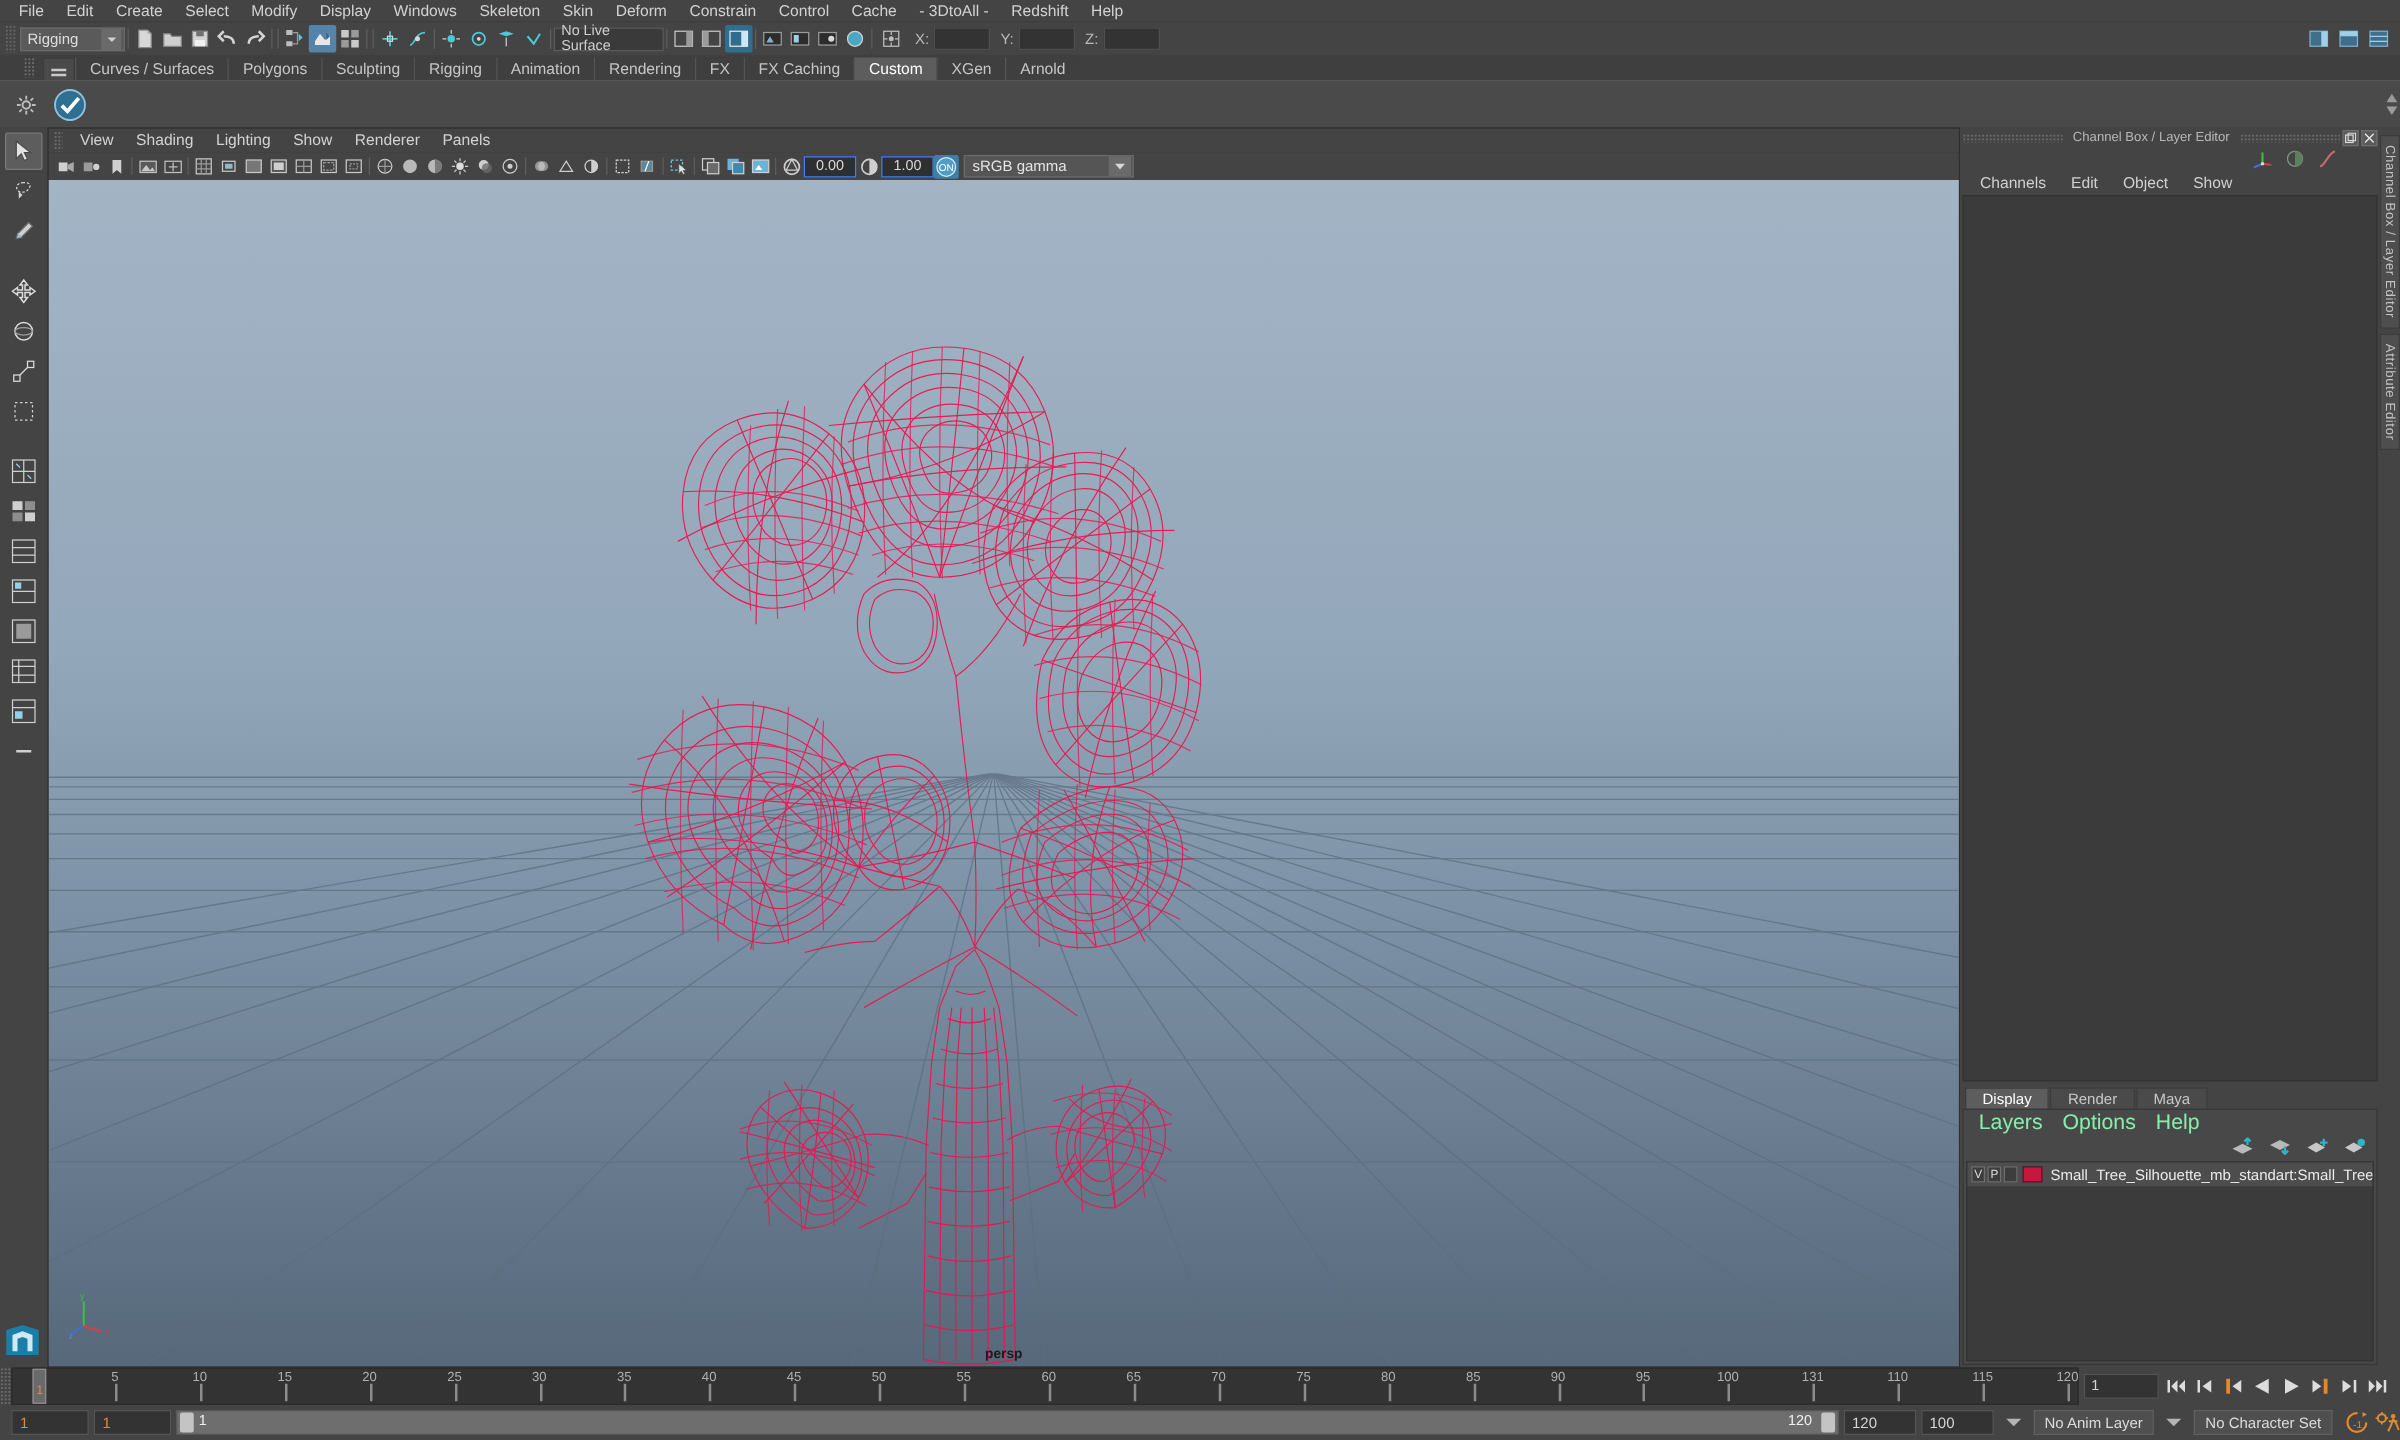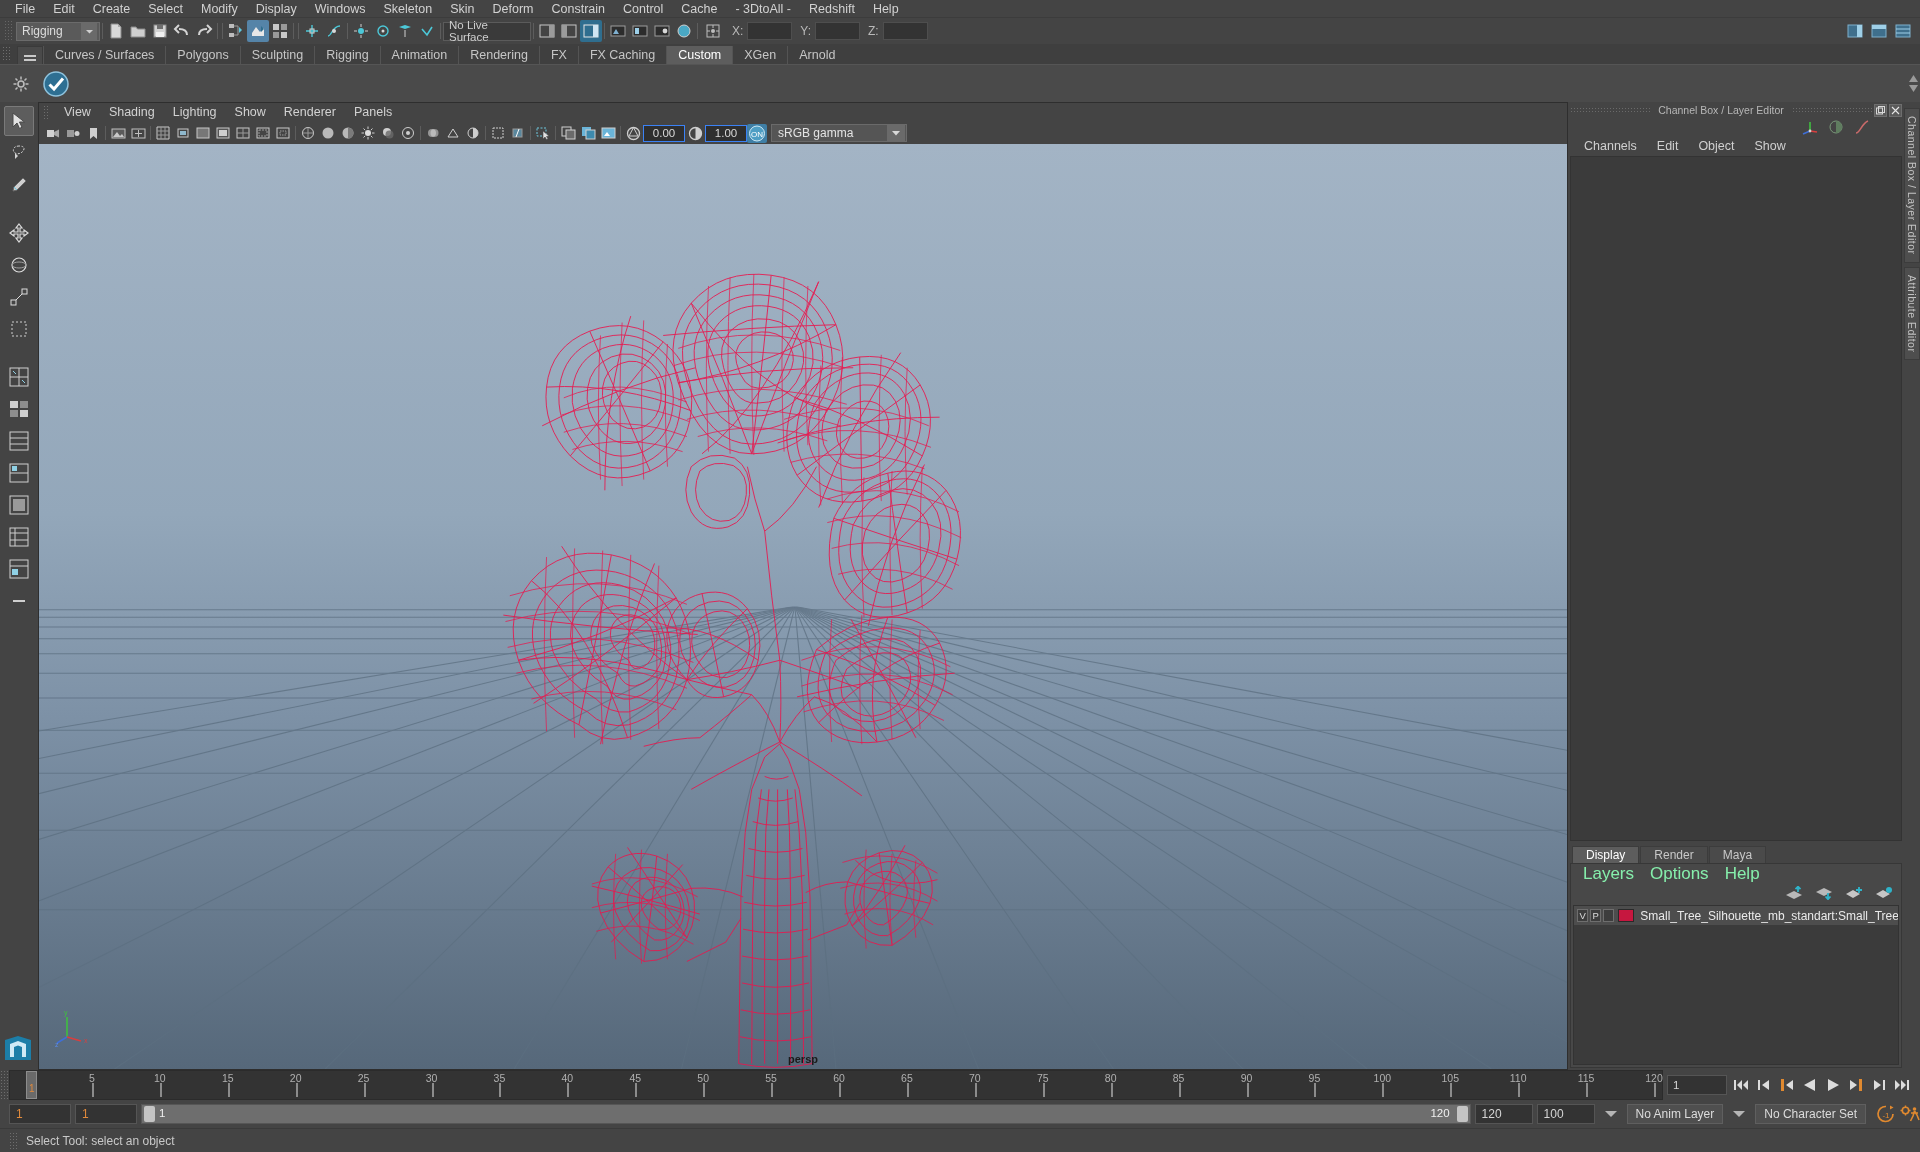--- a/index.html
+++ b/index.html
@@ -63,21 +63,21 @@
     width:88px; height:19px; background:#3a3a3a; border:1px solid #5b5b5b; color:#cfcfcf;
     font-size:11.5px; display:flex; align-items:center; padding-left:5px;
   }
   .xyz { display:flex; align-items:center; gap:0; margin-left:2px; }
   .xyz .lbl { color:#b9b9b9; font-size:12px; margin:0 4px 0 8px; }
   .xyz .fld { width:45px; height:18px; background:#333333; border:1px solid #4e4e4e; }
   .right-icons { margin-left:auto; display:flex; align-items:center; padding-right:6px; gap:2px; }
 
   
   .shelf-wrap { background:#444444; flex:0 0 auto; display:flex; flex-direction:column; }
-  .shelf-tabs { height:20px; display:flex; align-items:flex-end; padding-left:0; background:#3f3f3f; }
+  .shelf-tabs { height:20px; display:flex; align-items:flex-end; padding-left:17px; background:#3f3f3f; }
   .shelf-tabs .grip2 { width:9px; height:16px; margin:0 6px 2px 2px;
     background-image:radial-gradient(#6e6e6e 1px, transparent 1px); background-size:3px 3px; }
   .sh-burger { width:26px; height:18px; background:#4a4a4a; border:1px solid #3a3a3a; border-bottom:none;
     display:flex; align-items:center; justify-content:center; }
   .sh-burger i { display:block; width:12px; height:2px; background:#c9c9c9; box-shadow:0 4px 0 #c9c9c9; }
   .sh-tab { height:18px; line-height:18px; padding:0 11px; font-size:12.5px; color:#c6c6c6;
     background:#3f3f3f; border-left:1px solid #545454; }
   .sh-tab.active { background:#5d5d5d; color:#ffffff; }
   .shelf-row { height:38px; display:flex; align-items:center; padding-left:4px; background:#4a4a4a; border-top:1px solid #555; }
   .shelf-gear { width:22px; height:22px; margin:0 8px 0 6px; display:flex; align-items:center; justify-content:center; }
@@ -1219,21 +1219,21 @@
         <div class="tick-lab" style="left: 1100.67px;">80</div>
         <div class="tick-mark" style="left: 1100.67px;"></div>
         <div class="tick-lab" style="left: 1168.58px;">85</div>
         <div class="tick-mark" style="left: 1168.58px;"></div>
         <div class="tick-lab" style="left: 1236.5px;">90</div>
         <div class="tick-mark" style="left: 1236.5px;"></div>
         <div class="tick-lab" style="left: 1304.42px;">95</div>
         <div class="tick-mark" style="left: 1304.42px;"></div>
         <div class="tick-lab" style="left: 1372.33px;">100</div>
         <div class="tick-mark" style="left: 1372.33px;"></div>
-        <div class="tick-lab" style="left: 1440.25px;">105</div>
+        <div class="tick-lab" style="left: 1440.25px;">131</div>
         <div class="tick-mark" style="left: 1440.25px;"></div>
         <div class="tick-lab" style="left: 1508.17px;">110</div>
         <div class="tick-mark" style="left: 1508.17px;"></div>
         <div class="tick-lab" style="left: 1576.08px;">115</div>
         <div class="tick-mark" style="left: 1576.08px;"></div>
         <div class="tick-lab" style="left: 1644px;">120</div>
         <div class="tick-mark" style="left: 1644px;"></div>
       </div>
     <div class="tl-field">1</div>
     <div class="pb-btns">
@@ -1314,18 +1314,14 @@
       <svg class="ic" width="20" height="18" viewBox="0 0 20 18">
         <circle cx="5.5" cy="5.5" r="3.2" fill="none" stroke="#e0892f" stroke-width="1.6"></circle>
         <path d="M5.5 0.5v2M5.5 8.5v2M0.5 5.5h2M8.5 5.5h2" stroke="#e0892f" stroke-width="1.4"></path>
         <circle cx="14.5" cy="4" r="1.8" fill="#e0892f"></circle>
         <path d="M14.5 6 L13 11 L10.5 16 M14.5 6 L17 10 L19 15 M11 8 L18 8" stroke="#e0892f" stroke-width="1.6" fill="none"></path>
       </svg>
     </div>
   </div>
 
 
-  <div class="helpline">
-    <div class="tb-grip" style="width:9px;height:18px;"></div>
-    <div class="help-text">Select Tool: select an object</div>
-  </div>
 
 </div>
 
 </body></html>

